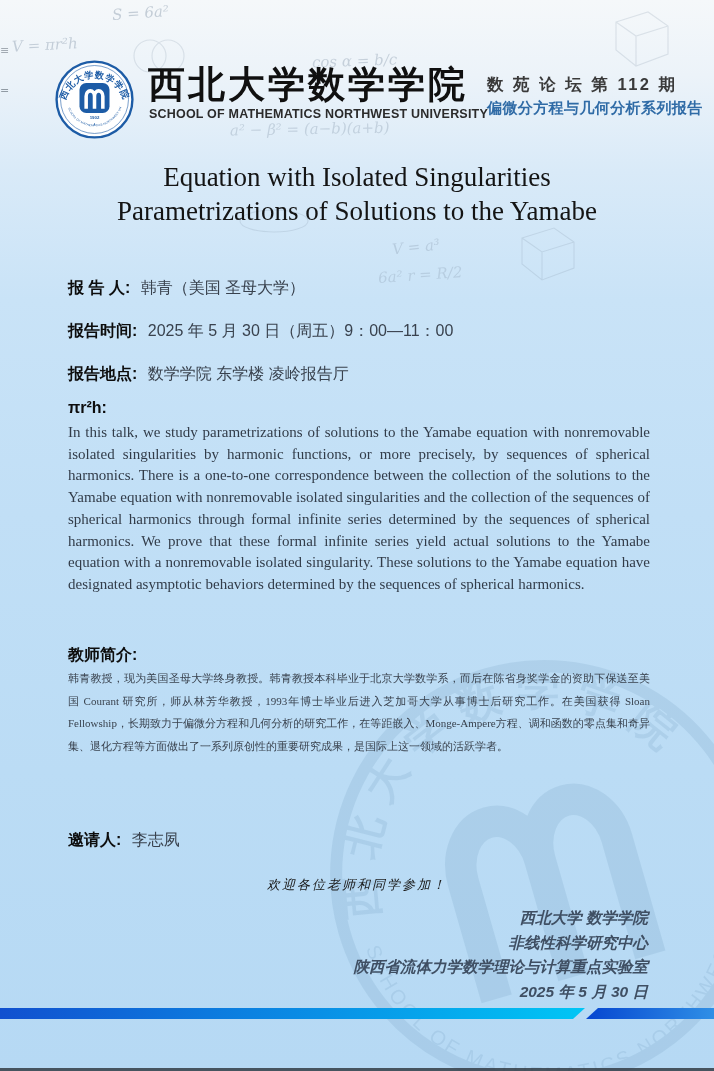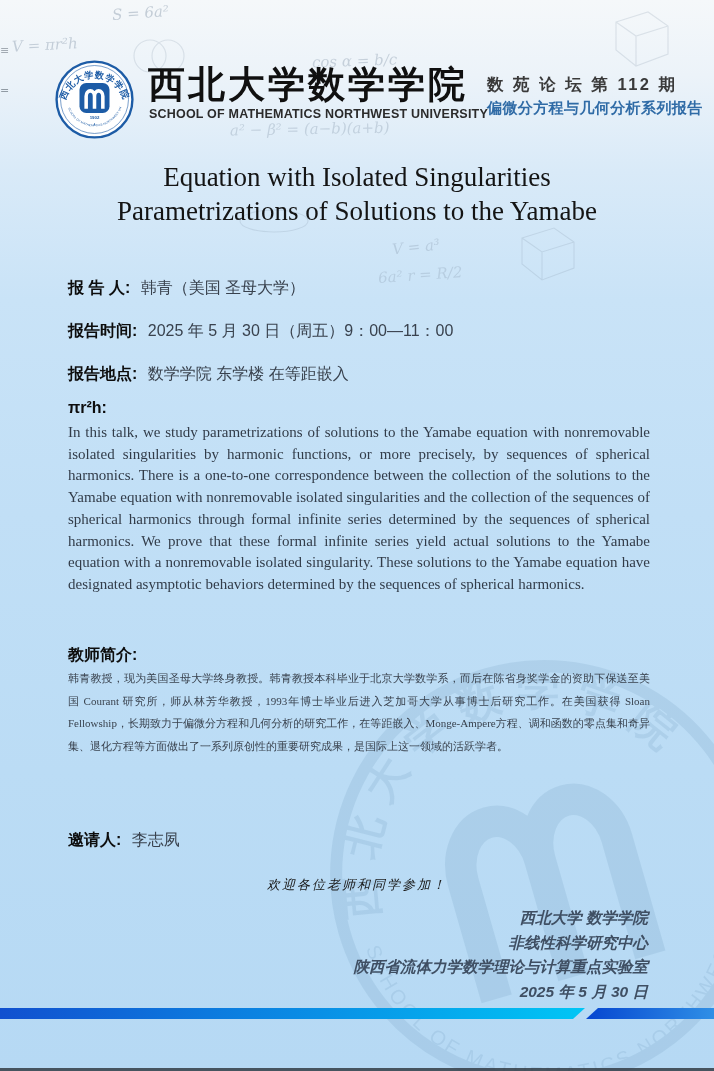--- a/index.html
+++ b/index.html
@@ -132,21 +132,21 @@
   <div class="meta-row row-speaker">
     <span class="meta-label">报 告 人:</span>
     <span class="meta-value">韩青（美国 圣母大学）</span>
   </div>
   <div class="meta-row row-time">
     <span class="meta-label">报告时间:</span>
     <span class="meta-value">2025 年 5 月 30 日（周五）9：00—11：00</span>
   </div>
   <div class="meta-row row-venue">
     <span class="meta-label">报告地点:</span>
-    <span class="meta-value">数学学院 东学楼 在等距嵌入</span>
+    <span class="meta-value">数学学院 东学楼 凌岭报告厅</span>
   </div>
 
   <div class="section-label abstract-label">πr²h:</div>
   <p class="abstract-text">In this talk, we study parametrizations of solutions to the Yamabe equation with nonremovable isolated singularities by harmonic functions, or more precisely, by sequences of spherical harmonics. There is a one-to-one correspondence between the collection of the solutions to the Yamabe equation with nonremovable isolated singularities and the collection of the sequences of spherical harmonics through formal infinite series determined by the sequences of spherical harmonics. We prove that these formal infinite series yield actual solutions to the Yamabe equation with a nonremovable isolated singularity. These solutions to the Yamabe equation have designated asymptotic behaviors determined by the sequences of spherical harmonics.</p>
 
   <div class="section-label bio-label">教师简介:</div>
   <p class="bio-text">韩青教授，现为美国圣母大学终身教授。韩青教授本科毕业于北京大学数学系，而后在陈省身奖学金的资助下保送至美国 Courant 研究所，师从林芳华教授，1993年博士毕业后进入芝加哥大学从事博士后研究工作。在美国获得 Sloan Fellowship，长期致力于偏微分方程和几何分析的研究工作，在等距嵌入、Monge-Ampere方程、调和函数的零点集和奇异集、退化方程等方面做出了一系列原创性的重要研究成果，是国际上这一领域的活跃学者。</p>
 
   <div class="meta-row row-inviter">
     <span class="meta-label">邀请人:</span>

